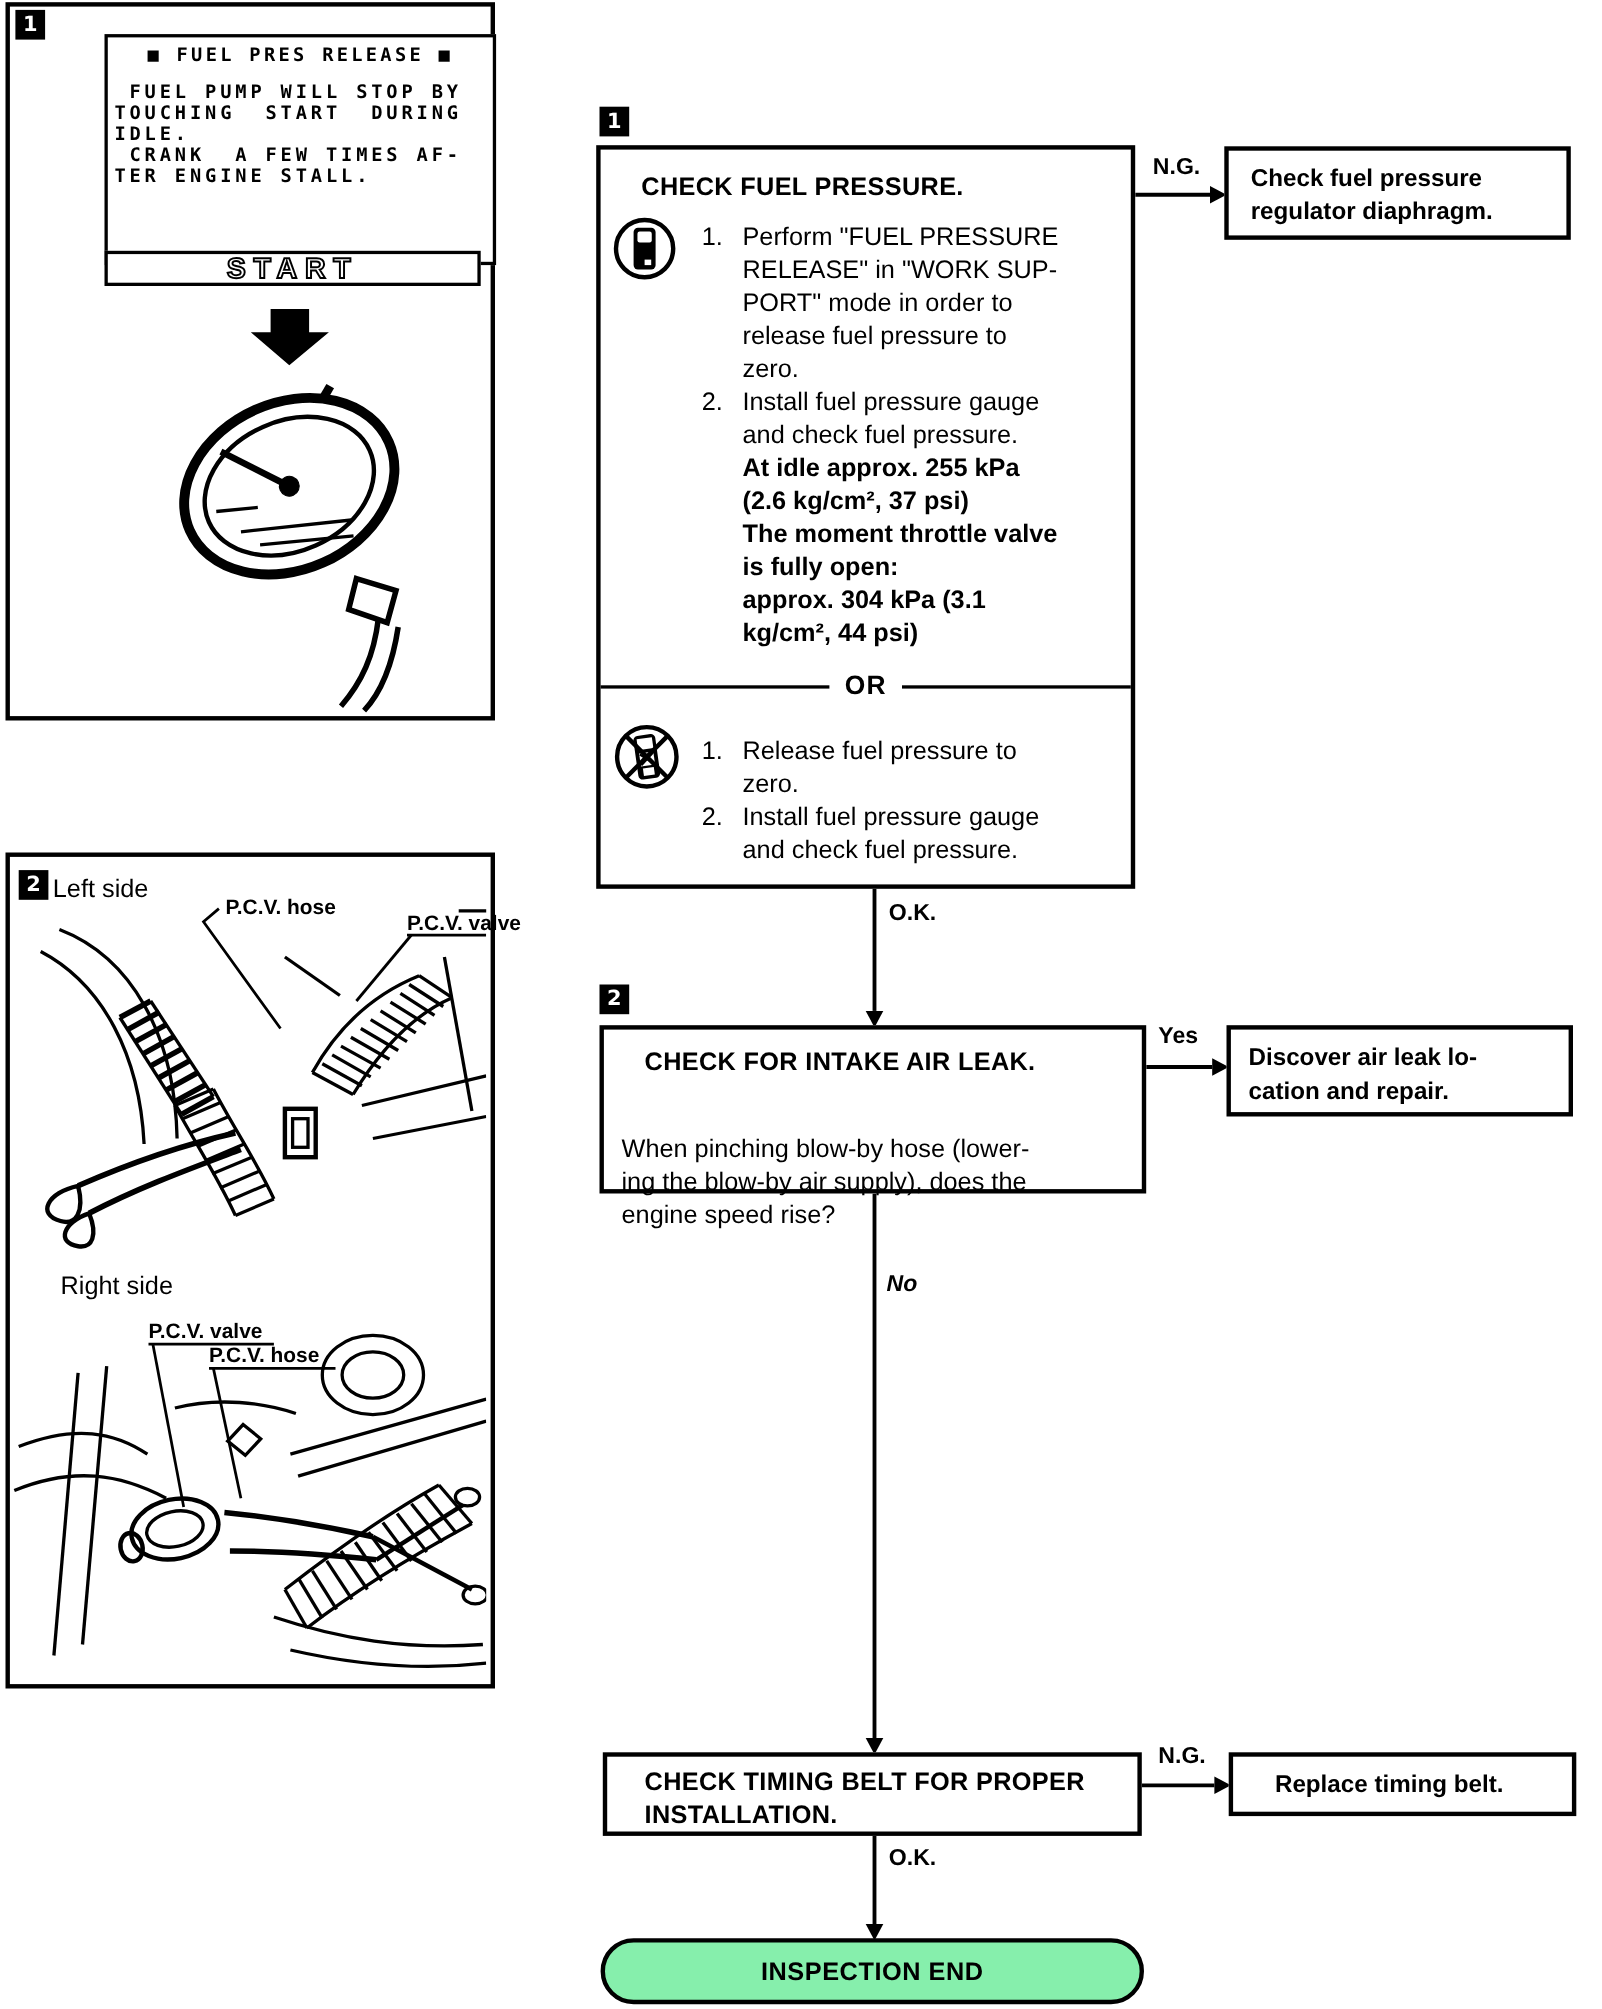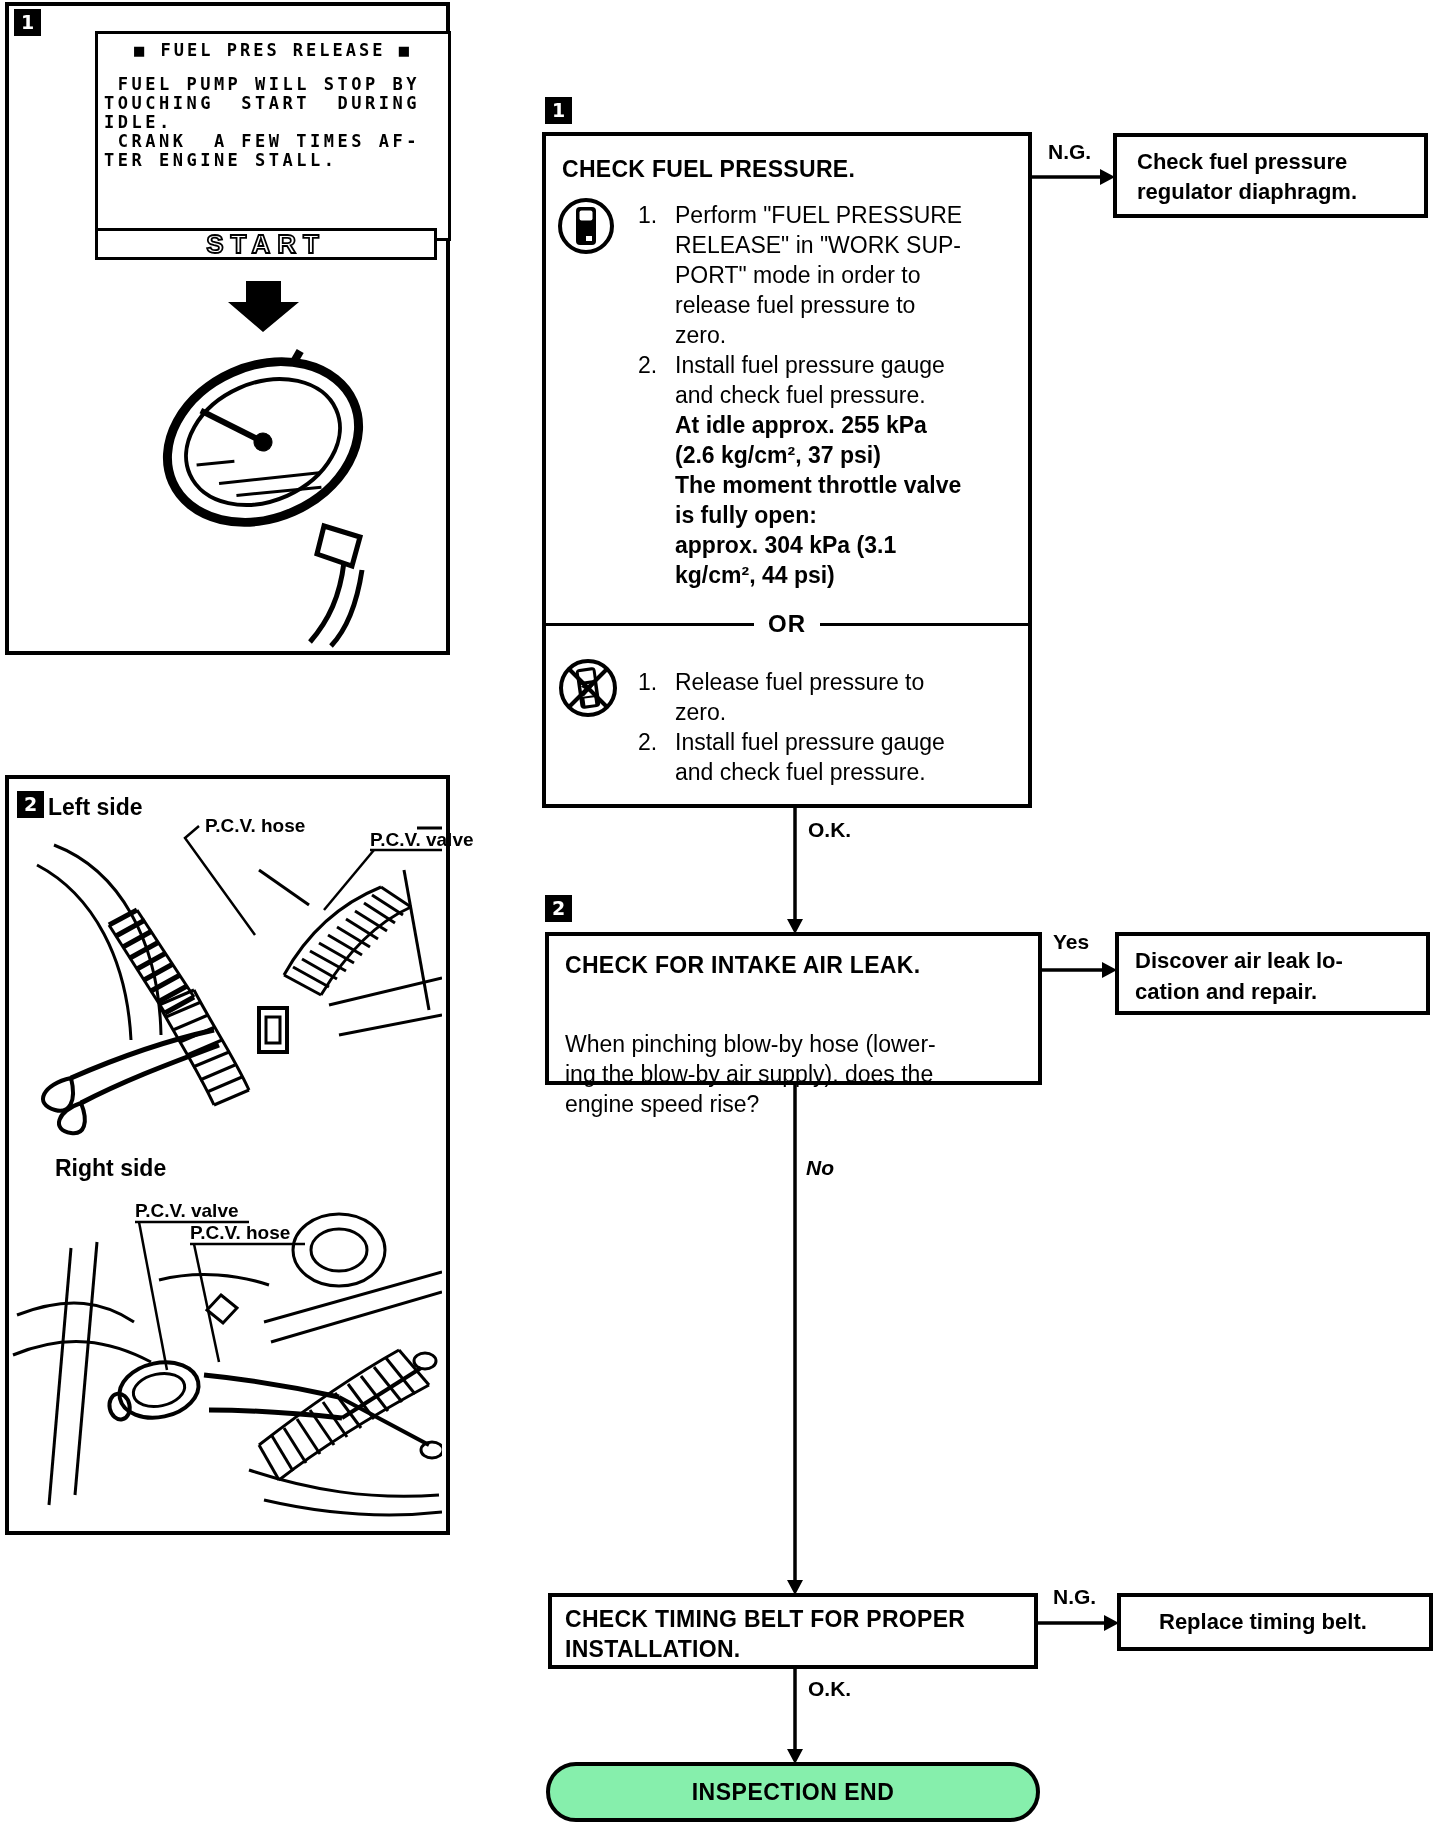--- a/index.html
+++ b/index.html
@@ -4,38 +4,38 @@
 <style>
   html,body{margin:0;padding:0;background:#fff;}
   .canvas{position:relative;width:1456px;height:1826px;background:#fff;overflow:hidden;
           font-family:"Liberation Sans",sans-serif;color:#000;}
   .abs{position:absolute;}
   .panel{position:absolute;border:4px solid #000;background:#fff;}
   .fbox{position:absolute;border:4px solid #000;background:#fff;z-index:2;}
   .idx{position:absolute;width:27px;height:27px;background:#000;color:#fff;
        font-family:"DejaVu Sans",sans-serif;font-weight:bold;font-size:19px;
        text-align:center;line-height:27px;z-index:3;}
-  .hd{font-weight:bold;font-size:23px;letter-spacing:.3px;line-height:30px;white-space:nowrap;}
+  .hd{font-weight:bold;font-size:23px;letter-spacing:.3px;line-height:30px;white-space:nowrap;margin-left:21px;}
   .body-t{font-size:23px;line-height:30px;white-space:nowrap;margin-top:44px;}
   .res-t{font-weight:bold;font-size:22px;line-height:30px;white-space:nowrap;}
   .lbl{position:absolute;font-weight:bold;font-size:21px;z-index:4;white-space:nowrap;}
   .flow-list{position:absolute;font-size:23px;line-height:30px;}
   .row{display:flex;}
   .num{width:37px;flex:none;font-weight:normal;}
   .b{font-weight:bold;}
   .or-chip{position:absolute;top:474px;left:50%;transform:translateX(-50%);
            background:#fff;padding:0 14px;font-weight:bold;font-size:24px;
            line-height:28px;z-index:3;letter-spacing:1px;}
   .or-line{position:absolute;left:0;right:0;top:487px;height:3px;background:#000;}
   .screen{position:absolute;border:3px solid #000;background:#fff;}
   .scr-title{position:absolute;top:6px;left:0;width:100%;text-align:center;
              font-family:"DejaVu Sans Mono",monospace;font-weight:bold;font-size:17px;letter-spacing:3px;}
   .scr-body{position:absolute;top:41px;left:6px;font-family:"DejaVu Sans Mono",monospace;
             font-weight:bold;font-size:17px;line-height:19px;letter-spacing:3.5px;white-space:pre;}
-  .side-lbl{position:absolute;font-weight:bold;font-size:23px;z-index:3;white-space:nowrap;}
+  .side-lbl{position:absolute;font-weight:normal;font-size:23px;z-index:3;white-space:nowrap;}
   .pcv-lbl{position:absolute;font-weight:bold;font-size:19px;z-index:3;white-space:nowrap;}
   .stadium{position:absolute;border:4px solid #000;border-radius:32px;background:#86efac;z-index:2;
            text-align:center;font-weight:bold;font-size:23px;letter-spacing:.5px;}
   svg{display:block;}
   .wire{position:absolute;left:0;top:0;z-index:1;}
 </style>
 </head>
 <body>
 
 <div class="canvas">

